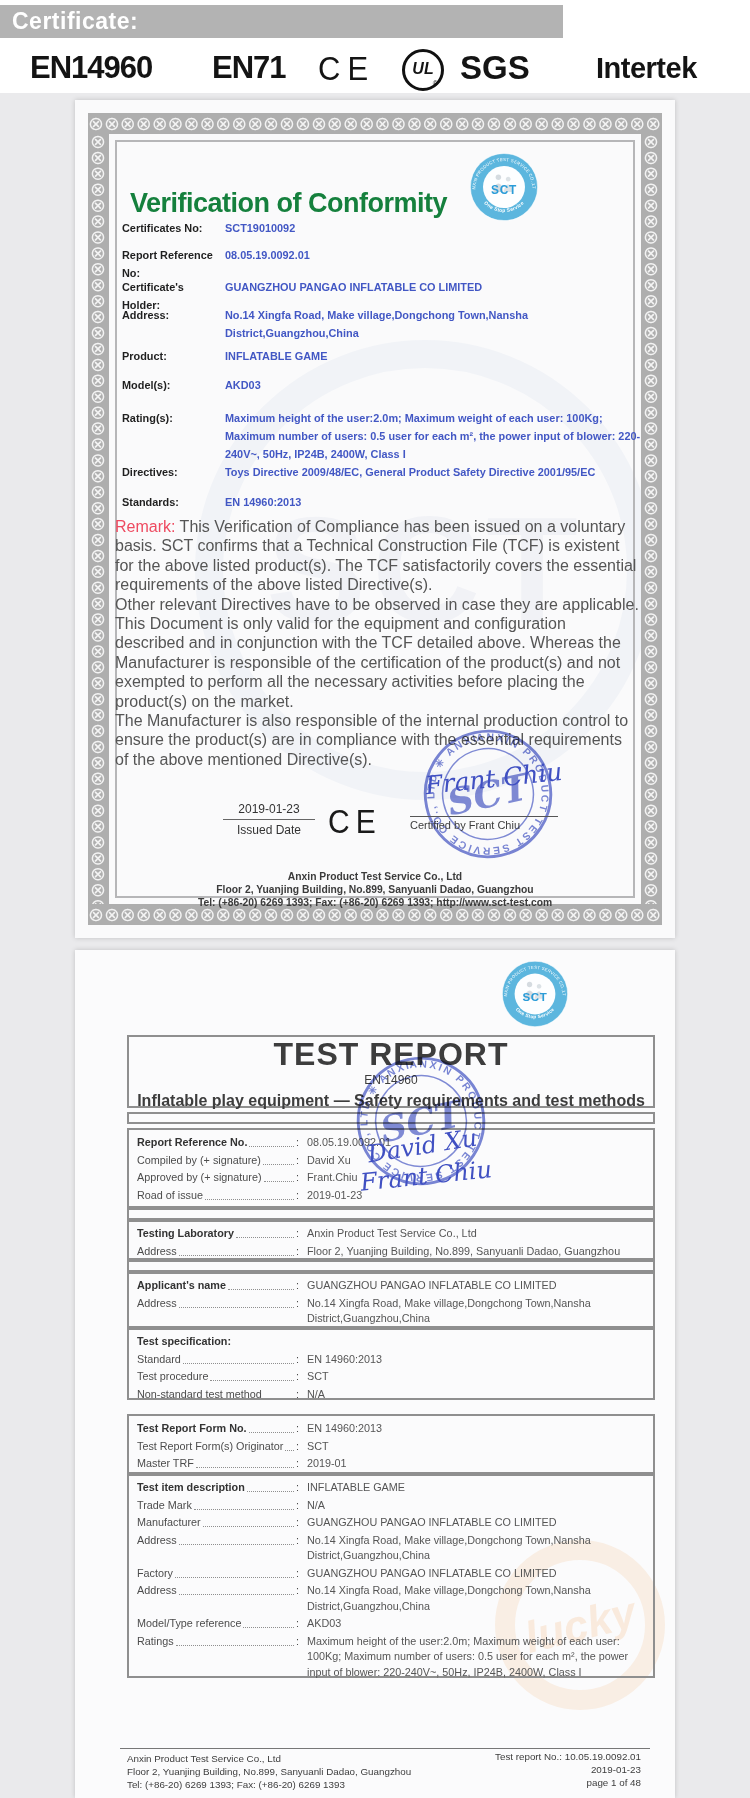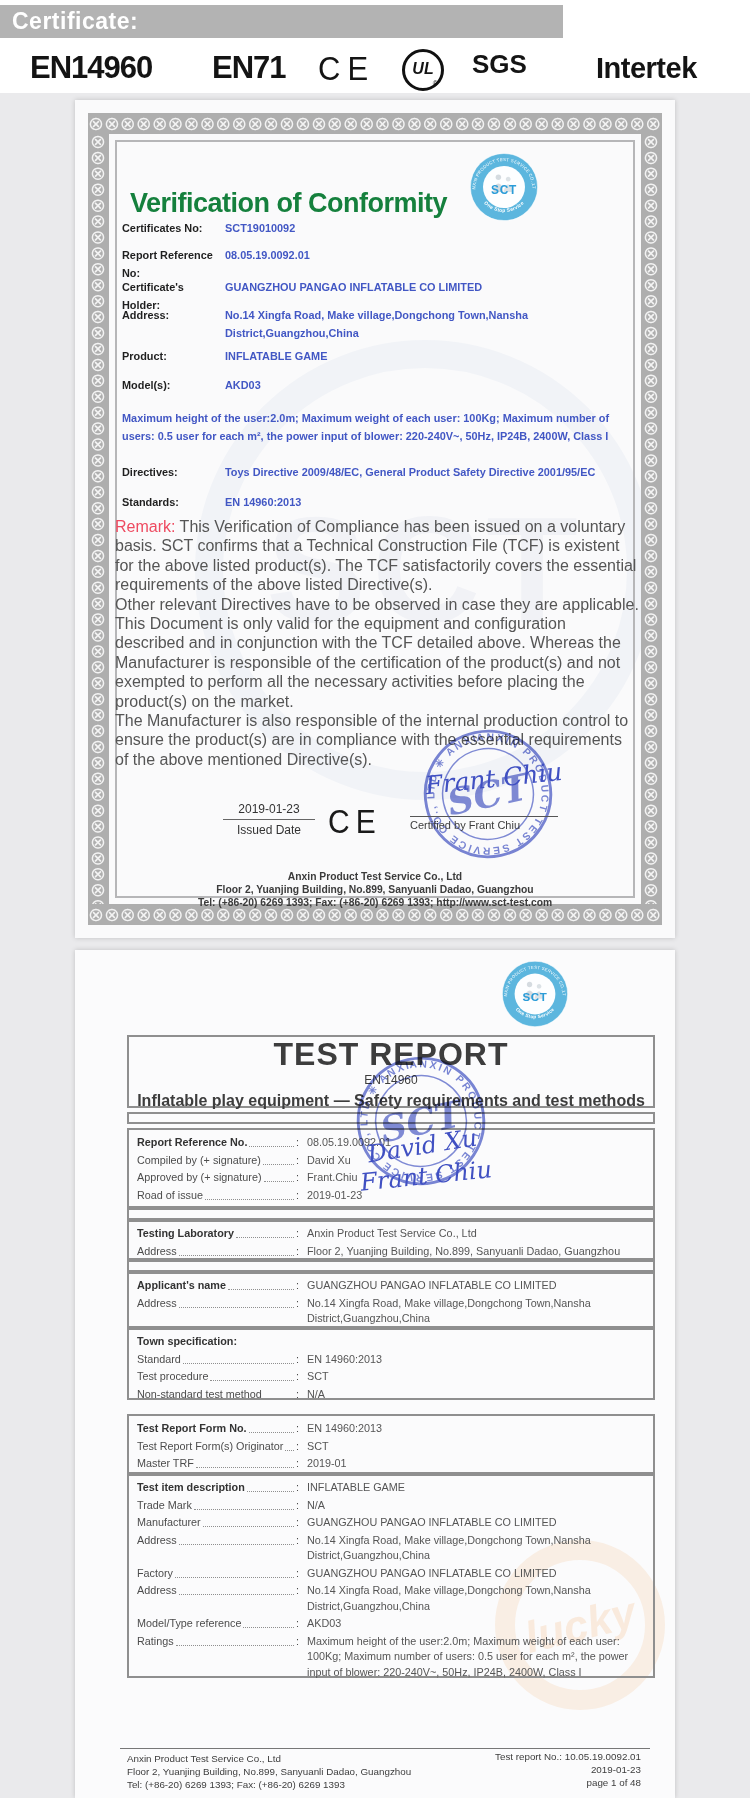--- a/index.html
+++ b/index.html
@@ -13,21 +13,21 @@
             color:#fff;font-size:23px;font-weight:bold;line-height:33px;padding-left:12px;
             box-sizing:border-box;letter-spacing:.5px}
   .logos{position:absolute;top:46px;left:0;width:609px;height:46px;color:#141414}
   .logo{position:absolute;white-space:nowrap}
   .logo-en1{left:30px;top:4px;font-size:31px;font-weight:bold;letter-spacing:-1px}
   .logo-en2{left:212px;top:4px;font-size:31px;font-weight:bold;letter-spacing:-1px}
   .logo-ce{left:318px;top:5px;font-size:31px;font-weight:500;letter-spacing:7px;transform:scaleY(1.08)}
   .logo-ul{left:402px;top:3px;width:36px;height:36px;border:3px solid #111;border-radius:50%}
   .ul-txt{display:block;text-align:center;line-height:34px;font-size:16px;font-weight:800;font-style:italic;letter-spacing:0}
   .ul-reg{position:absolute;right:3px;bottom:1px;font-size:7px;font-style:normal}
-  .logo-sgs{left:472px;top:3px;font-size:26px;font-weight:bold}
+  .logo-sgs{left:460px;top:3px;font-size:33px;font-weight:bold}
   .logo-itk{left:596px;top:6px;font-size:29px;font-weight:600;letter-spacing:-.5px}
 
   
   .page{position:absolute;left:75px;width:600px;background:#fafafb;box-shadow:0 0 5px rgba(0,0,0,.18)}
   #page1{top:100px;height:838px}
   #page2{top:950px;height:848px;background:#fbfbfc}
 
   
   .knot-frame{position:absolute;inset:13px;z-index:1}
   .knot{background:#aeaeae;color:#f3f3f3;overflow:hidden;white-space:nowrap;position:absolute;
@@ -172,20 +172,21 @@
   </div>
   <div class="abs cfield" style="top:247px">
     <span class="cfl">Product:</span>
     <span class="cfv">INFLATABLE GAME</span>
   </div>
   <div class="abs cfield" style="top:276px">
     <span class="cfl">Model(s):</span>
     <span class="cfv">AKD03</span>
   </div>
   <div class="abs cfield" style="top:309px">
+    <span class="cfl">Rating(s):</span>
     <span class="cfv">Maximum height of the user:2.0m; Maximum weight of each user: 100Kg; Maximum number of users: 0.5 user for each m², the power input of blower: 220-240V~, 50Hz, IP24B, 2400W, Class I</span>
   </div>
   <div class="abs cfield" style="top:363px">
     <span class="cfl">Directives:</span>
     <span class="cfv">Toys Directive 2009/48/EC, General Product Safety Directive 2001/95/EC</span>
   </div>
   <div class="abs cfield" style="top:393px">
     <span class="cfl">Standards:</span>
     <span class="cfv">EN 14960:2013</span>
   </div>
@@ -303,21 +304,21 @@
     <div class="trow ml">
         <span class="rl">Address</span>
         <span class="lead"></span>
         <span class="cln">:</span>
         <span class="rv">No.14 Xingfa Road, Make village,Dongchong Town,Nansha District,Guangzhou,China</span>
       </div>
   </div>
 
   <div class="gbox g7">
     <div class="trow">
-        <span class="rl b">Town specification:</span>
+        <span class="rl b">Test specification:</span>
       </div>
     <div class="trow">
         <span class="rl">Standard</span>
         <span class="lead"></span>
         <span class="cln">:</span>
         <span class="rv">EN 14960:2013</span>
       </div>
     <div class="trow">
         <span class="rl">Test procedure</span>
         <span class="lead"></span>

